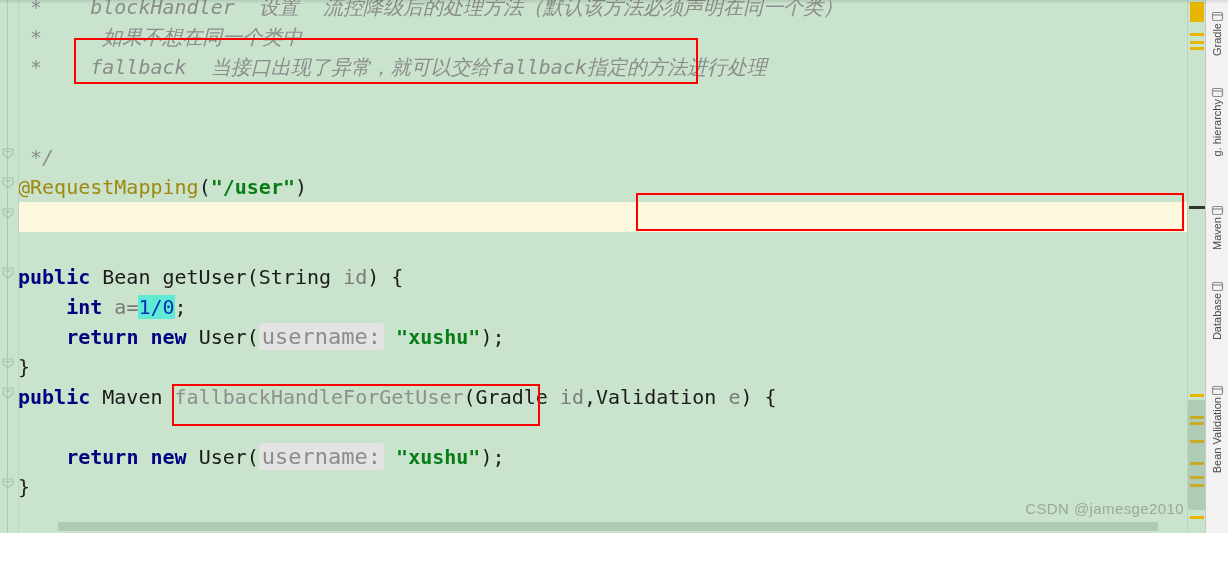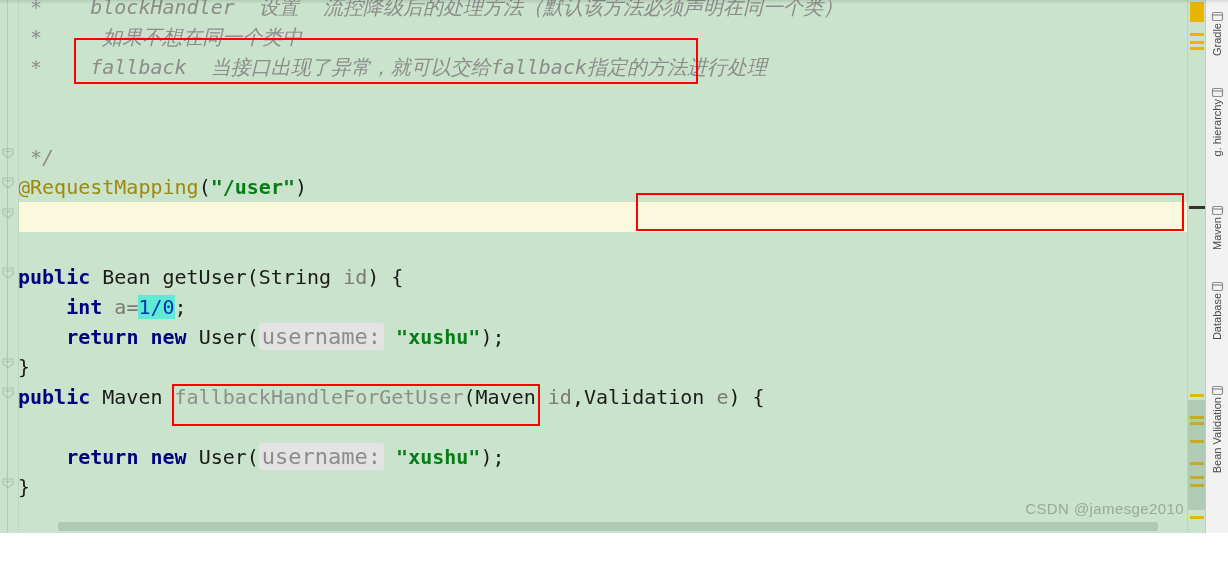--- a/index.html
+++ b/index.html
@@ -292,21 +292,21 @@
       <div class="line" style="top: -8px;"><span class="cmt"> *    blockHandler  设置  流控降级后的处理方法（默认该方法必须声明在同一个类）</span></div>
       <div class="line" style="top: 22px;"><span class="cmt"> *     如果不想在同一个类中</span></div>
       <div class="line" style="top: 52px; text-align: center;"><span class="cmt"> *    fallback  当接口出现了异常，就可以交给fallback指定的方法进行处理</span></div>
       <div class="line" style="top: 142px;"><span class="cmt"> */</span></div>
       <div class="line" style="top: 172px;"><span class="anno">@RequestMapping</span><span class="plain">(</span><span class="str">"/user"</span><span class="plain">)</span></div>
       <div class="line" style="top: 262px;"><span class="kw">public</span><span class="plain"> Bean getUser(String </span><span class="param">id</span><span class="plain">) {</span></div>
       <div class="line" style="top: 292px;"><span class="plain">    </span><span class="kw">int</span><span class="plain"> </span><span class="param">a=</span><span class="num">1/0</span><span class="plain">;</span></div>
       <div class="line" style="top: 322px;"><span class="plain">    </span><span class="kw">return</span><span class="plain"> </span><span class="kw">new</span><span class="plain"> User(</span><span class="hintbg">username:</span><span class="plain"> </span><span class="str">"xushu"</span><span class="plain">);</span></div>
       <div class="line" style="top: 352px;"><span class="plain">}</span></div>
       <div class="line" style="top: 382px;"><span class="plain"></span></div>
-      <div class="line" style="top: 382px;"><span class="kw">public</span><span class="plain"> Maven </span><span class="greytext">fallbackHandleForGetUser</span><span class="plain">(Maven </span><span class="param">id</span><span class="plain">,Validation </span><span class="param">e</span><span class="plain">) {</span></div>
+      <div class="line" style="top: 382px;"><span class="kw">public</span><span class="plain"> Maven </span><span class="greytext">fallbackHandleForGetUser</span><span class="plain">(Gradle </span><span class="param">id</span><span class="plain">,Validation </span><span class="param">e</span><span class="plain">) {</span></div>
       <div class="line" style="top: 442px;"><span class="plain">    </span><span class="kw">return</span><span class="plain"> </span><span class="kw">new</span><span class="plain"> User(</span><span class="hintbg">username:</span><span class="plain"> </span><span class="str">"xushu"</span><span class="plain">);</span></div>
       <div class="line" style="top: 472px;"><span class="plain">}</span></div>
       <div class="line" style="top: 532px;"><span class="cmt">/**</span></div>
     </div>
 
   <div id="annotation-boxes">
       <div class="redbox" style="left: 74px; top: 38px; width: 624px; height: 46px; border-color: rgb(255, 0, 0);"></div>
       <div class="redbox" style="left: 636px; top: 193px; width: 548px; height: 38px; border-color: rgb(255, 0, 0);"></div>
       <div class="redbox" style="left: 172px; top: 384px; width: 368px; height: 42px; border-color: rgb(255, 0, 0);"></div>
     </div>

